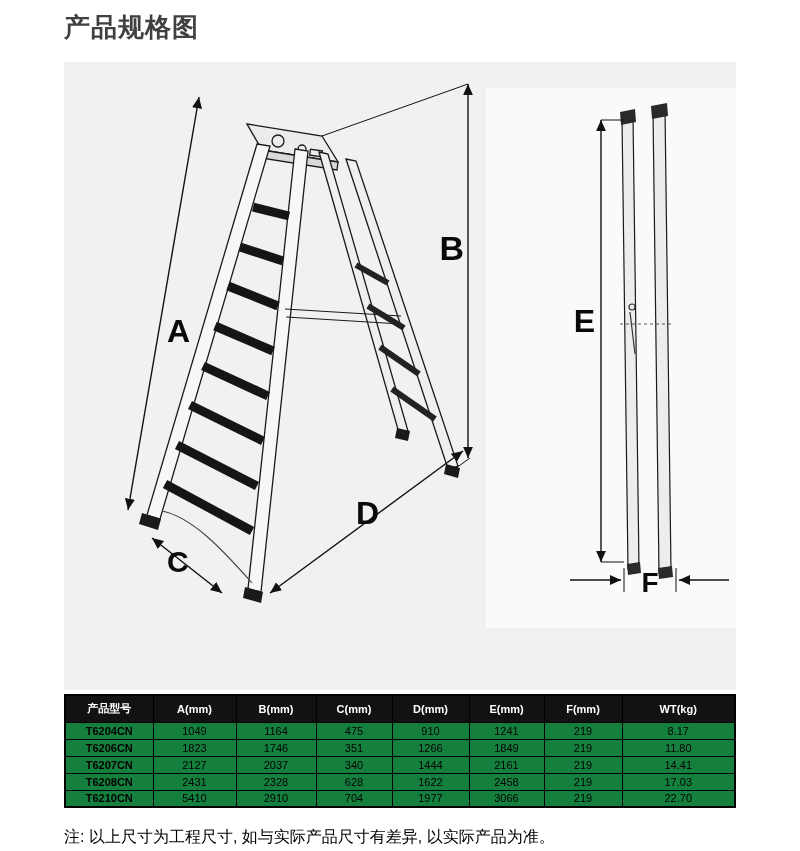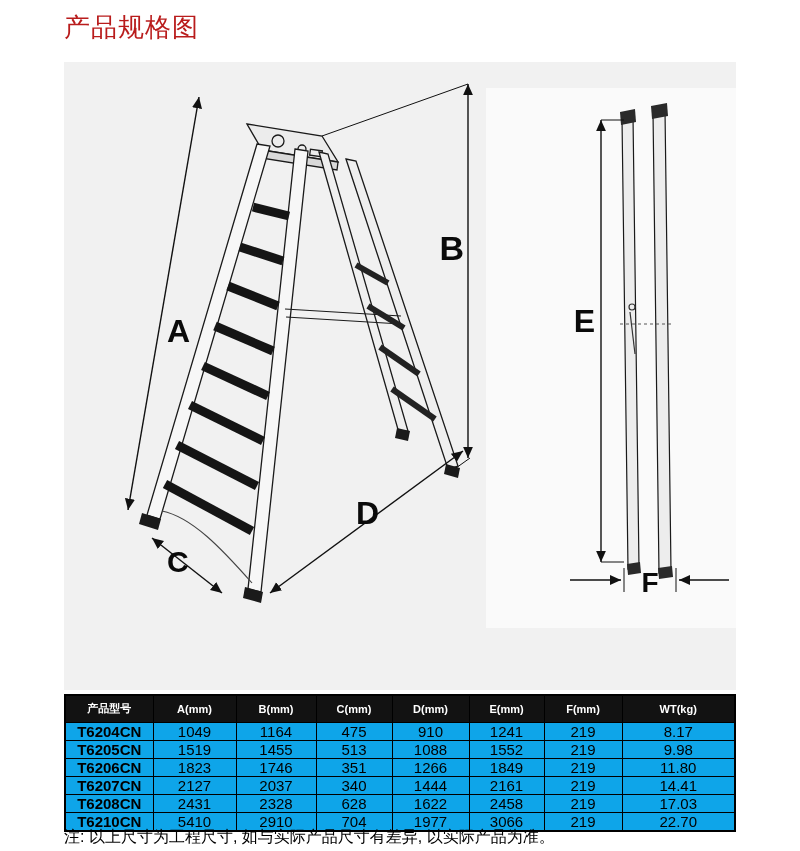--- a/index.html
+++ b/index.html
@@ -4,36 +4,36 @@
 <style>
   * { margin:0; padding:0; box-sizing:border-box; }
   html,body { background:#ffffff; }
   body {
     width:800px; height:851px; position:relative; overflow:hidden;
     font-family:"Liberation Sans", sans-serif; color:#000;
   }
   .page { position:absolute; inset:0; }
   .title {
     position:absolute; left:64px; top:10px;
-    font-size:26px; font-weight:normal; letter-spacing:1px; color:#b91c1c;
+    font-size:26px; font-weight:bold; letter-spacing:1px; color:#404040;
   }
   .diagram {
     position:absolute; left:64px; top:62px; width:672px; height:628px;
     background:#f1f1f1;
   }
   .diagram svg { display:block; }
   .dim-label { font-family:"Liberation Sans", sans-serif; font-weight:bold; fill:#0a0a0a; }
   .table-wrap { position:absolute; left:64px; top:694px; width:672px; }
   table { width:100%; border-collapse:collapse; table-layout:fixed; border:2px solid #000;padding-left:40px; }
   th {
     background:#121212; color:#ffffff; font-size:11px; font-weight:bold;
     border:1px solid #000; height:27px; padding:0 2px; text-align:center;
   }
   td {
-    background:#0ea5e9; font-size:15px; text-align:center;
+    background:#15803d; font-size:11px; text-align:center;
     border:1px solid #000; height:17px; padding:0 2px;
   }
   td.model { font-weight:bold; }
   .note {
     position:absolute; left:64px; top:827px; font-size:16px; color:#000;
   }
 </style>
 </head>
 <body>
 
@@ -172,30 +172,20 @@
             <td class="model">T6204CN</td>
             <td>1049</td>
             <td>1164</td>
             <td>475</td>
             <td>910</td>
             <td>1241</td>
             <td>219</td>
             <td>8.17</td>
           </tr>
           <tr>
-            <td class="model">T6205CN</td>
-            <td>1519</td>
-            <td>1455</td>
-            <td>513</td>
-            <td>1088</td>
-            <td>1552</td>
-            <td>219</td>
-            <td>9.98</td>
-          </tr>
-          <tr>
             <td class="model">T6206CN</td>
             <td>1823</td>
             <td>1746</td>
             <td>351</td>
             <td>1266</td>
             <td>1849</td>
             <td>219</td>
             <td>11.80</td>
           </tr>
           <tr>

